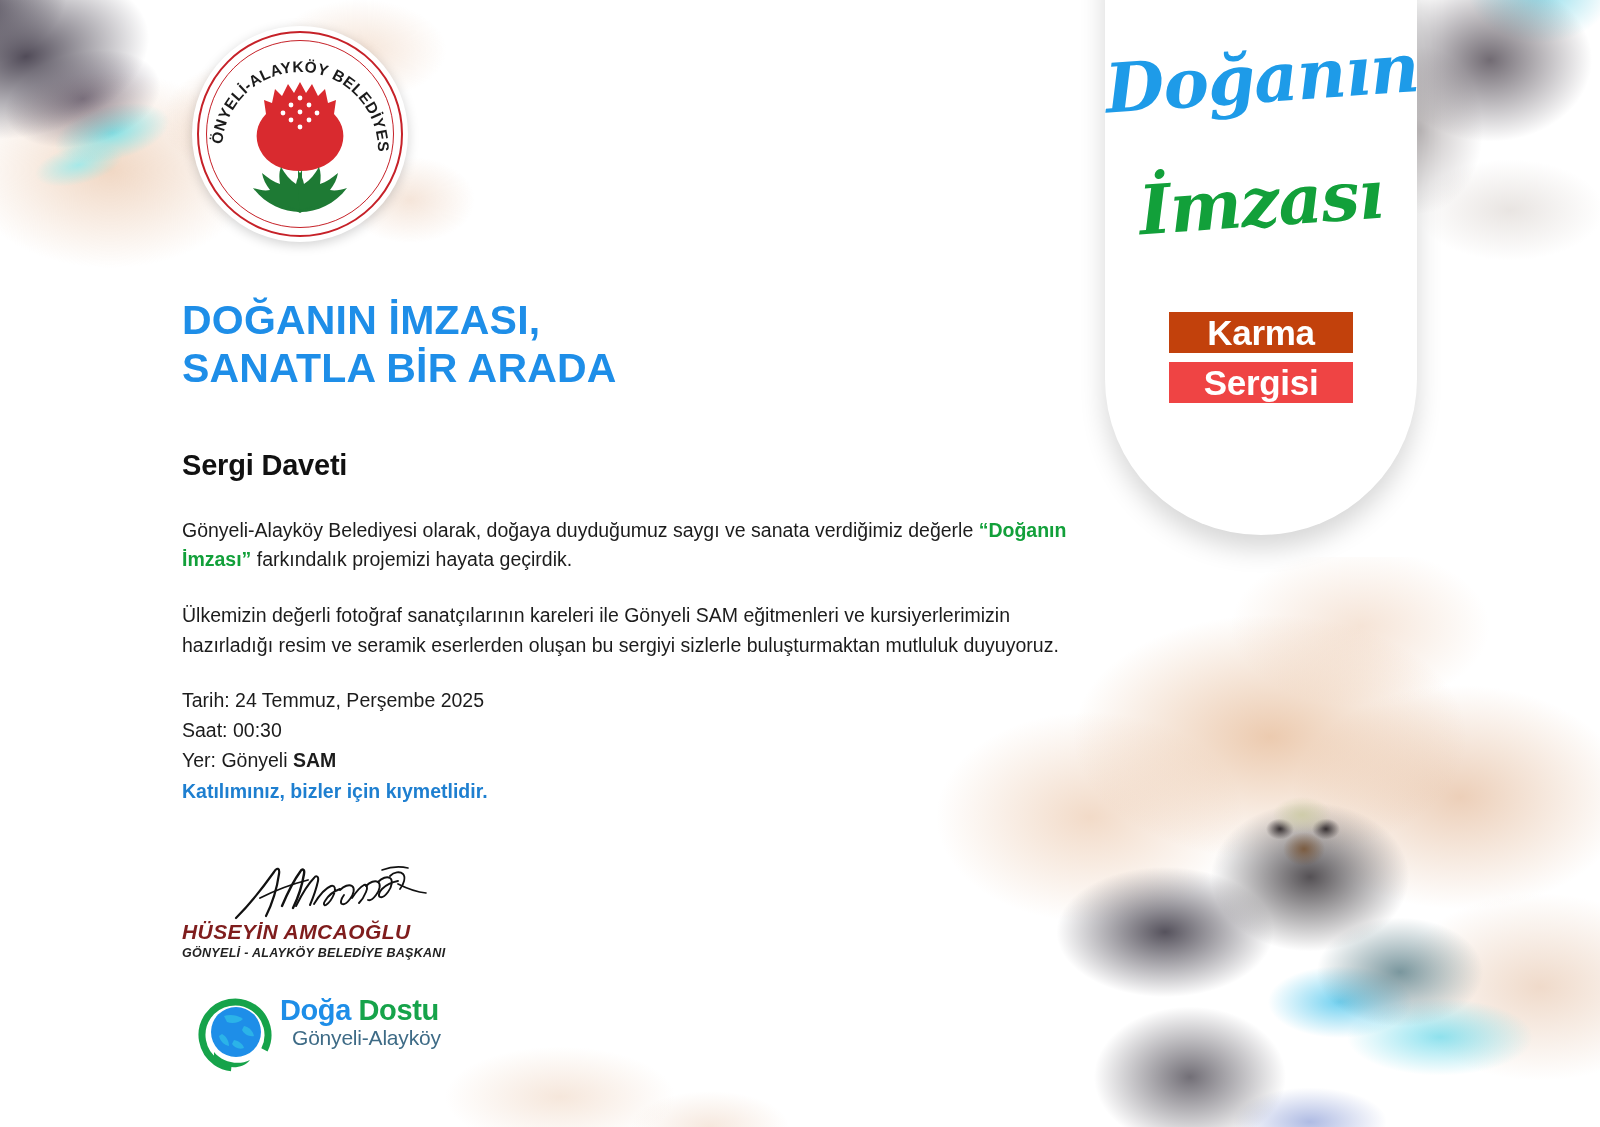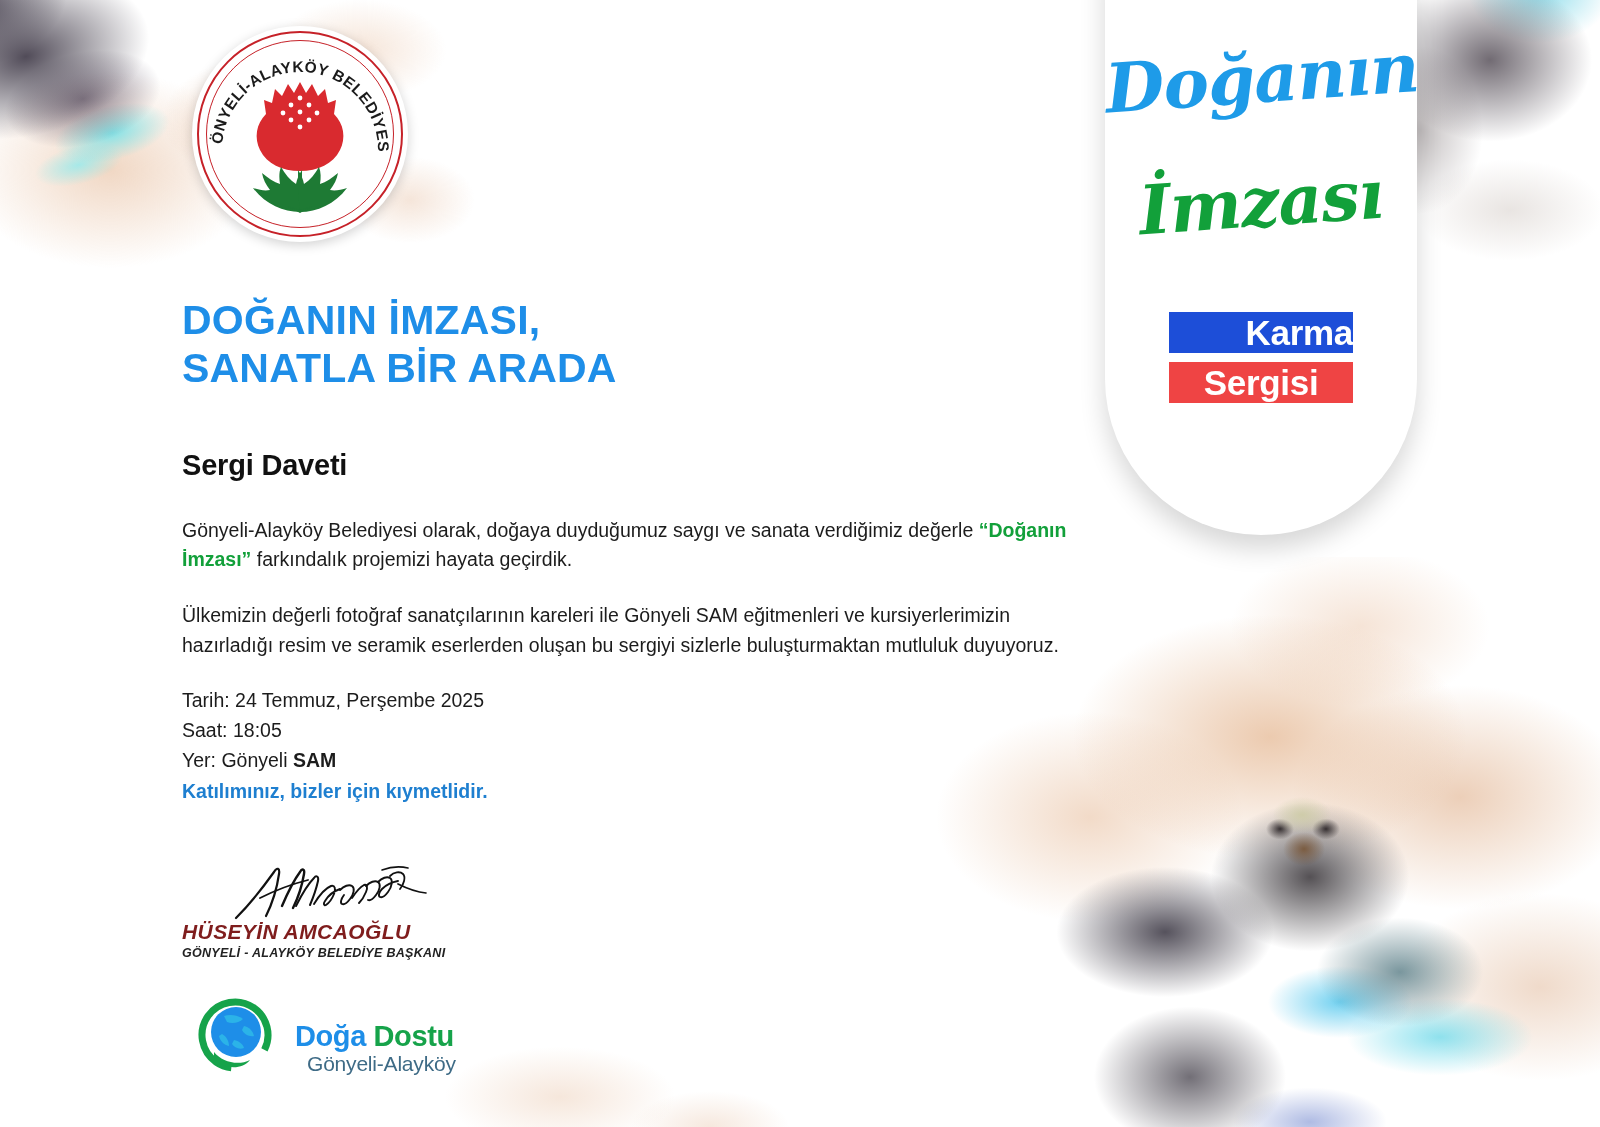--- a/index.html
+++ b/index.html
@@ -150,21 +150,21 @@
     font-size:21px;font-weight:bold;font-style:italic;color:#7f1d1d;
     letter-spacing:.4px;margin-top:-4px;
   }
   #signer-title{
     font-size:12.5px;font-weight:bold;font-style:italic;color:#222;
     letter-spacing:.3px;margin-top:2px;
   }
 
   
   #eco-logo{
-    position:absolute;left:196px;top:996px;display:flex;align-items:flex-end;gap:21px;
+    position:absolute;left:196px;top:996px;display:flex;align-items:flex-start;gap:6px;
   }
   #eco-globe{width:78px;height:78px;flex:0 0 auto;}
   #eco-words{line-height:1;}
   #eco-line1{font-size:29px;font-weight:bold;letter-spacing:-.4px;}
   #eco-dogа{color:#1E8EE8;}
   #eco-dostu{color:#16A34A;}
   #eco-line2{font-size:21px;color:#3E6B86;margin-top:2px;letter-spacing:-.2px;margin-left:12px;}
 
   
   #badge{
@@ -184,21 +184,21 @@
     font-family:"DejaVu Serif",serif;
     font-style:italic;font-weight:bold;font-size:68px;color:#12A03A;
     transform:rotate(-4deg);letter-spacing:-1px;
   }
   .badge-chip{
     position:absolute;left:50%;transform:translateX(-50%);
     width:184px;text-align:center;color:#ffffff;
     font-size:35px;font-weight:bold;letter-spacing:-.3px;
     line-height:1.18;
   }
-  #badge-chip-1{top:352px;background:#1d4ed8;text-align:right;}
+  #badge-chip-1{top:352px;background:#c2410c;}
   #badge-chip-2{top:402px;background:#ef4444;}
 </style>
 </head>
 <body>
 
 <div class="poster">
 
   <div class="art" id="art-topleft"></div>
   <div class="art" id="art-topleft-wing"></div>
   <div class="art" id="art-topright"></div>
@@ -268,21 +268,21 @@
       <span>Gönyeli-Alayköy Belediyesi olarak, doğaya duyduğumuz saygı ve sanata verdiğimiz değerle </span><span class="hl-green">“Doğanın İmzası”</span><span> farkındalık projemizi hayata geçirdik.</span>
     </p>
 
     <p class="para">Ülkemizin değerli fotoğraf sanatçılarının kareleri ile Gönyeli SAM eğitmenleri ve kursiyerlerimizin hazırladığı resim ve seramik eserlerden oluşan bu sergiyi sizlerle buluşturmaktan mutluluk duyuyoruz.</p>
 
     <div id="details">
       <div>
         <span class="lbl">Tarih:</span><span> 24 Temmuz, Perşembe 2025</span>
       </div>
       <div>
-        <span class="lbl">Saat:</span><span> 18:05</span>
+        <span class="lbl">Saat:</span><span> 00:30</span>
       </div>
       <div>
         <span class="lbl">Yer:</span><span> Gönyeli </span><span class="bold">SAM</span>
       </div>
       <div id="closing">Katılımınız, bizler için kıymetlidir.</div>
     </div>
   </div>
 
   <div id="signature-block">
     <svg id="signature-mark" viewBox="0 0 220 62">

